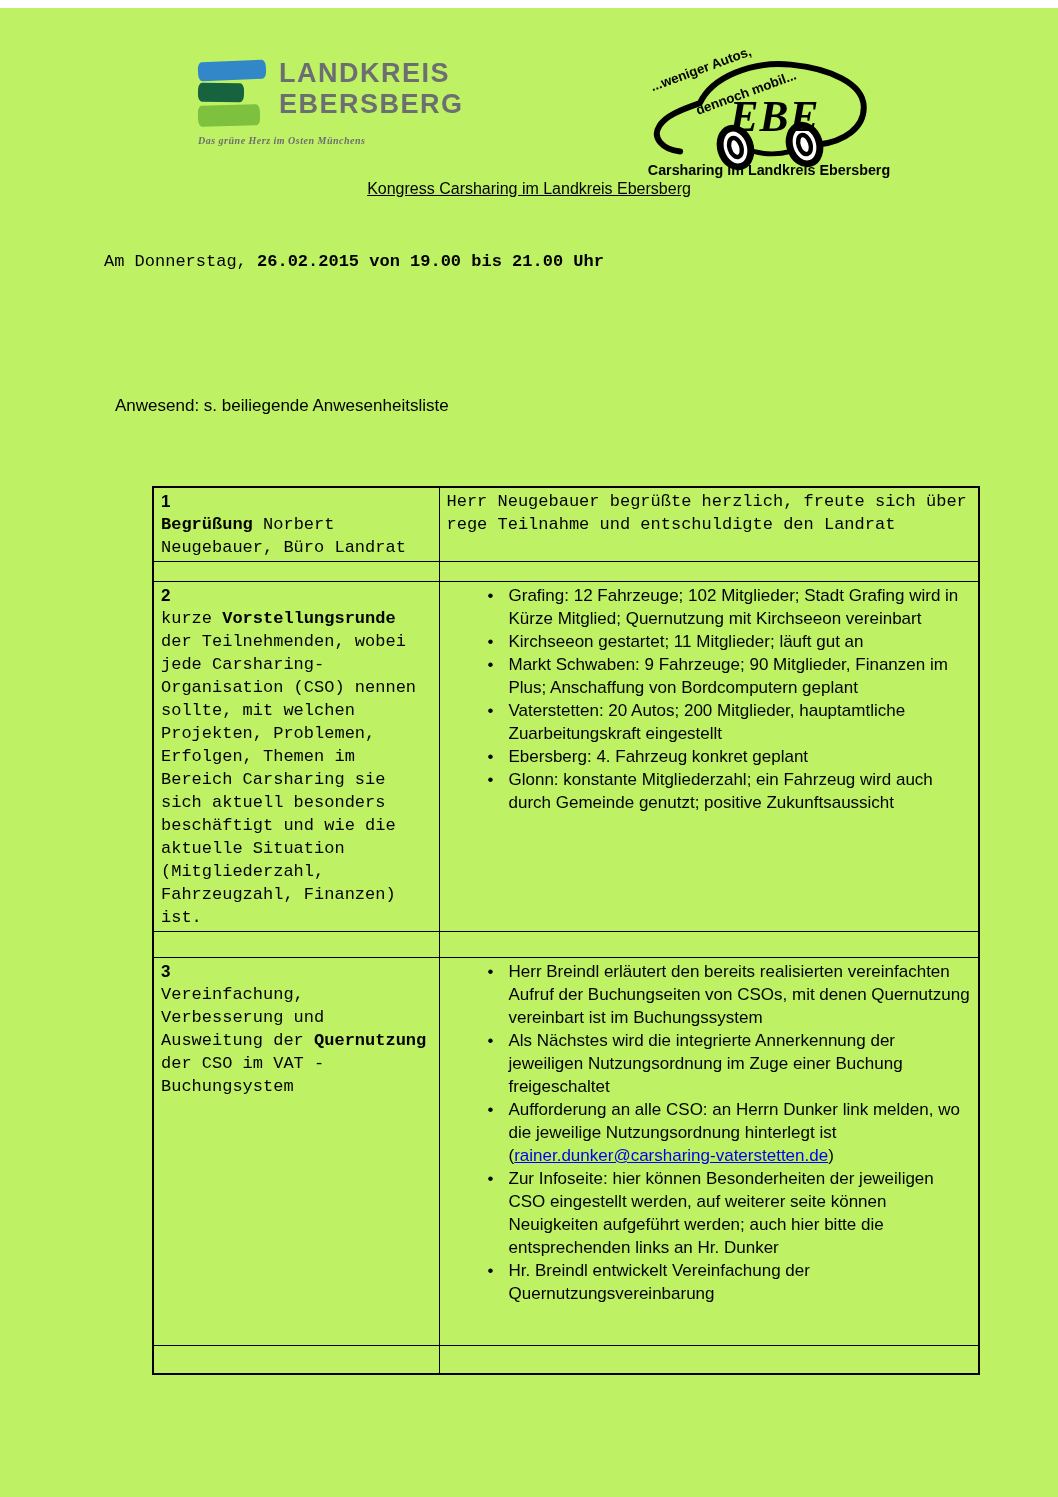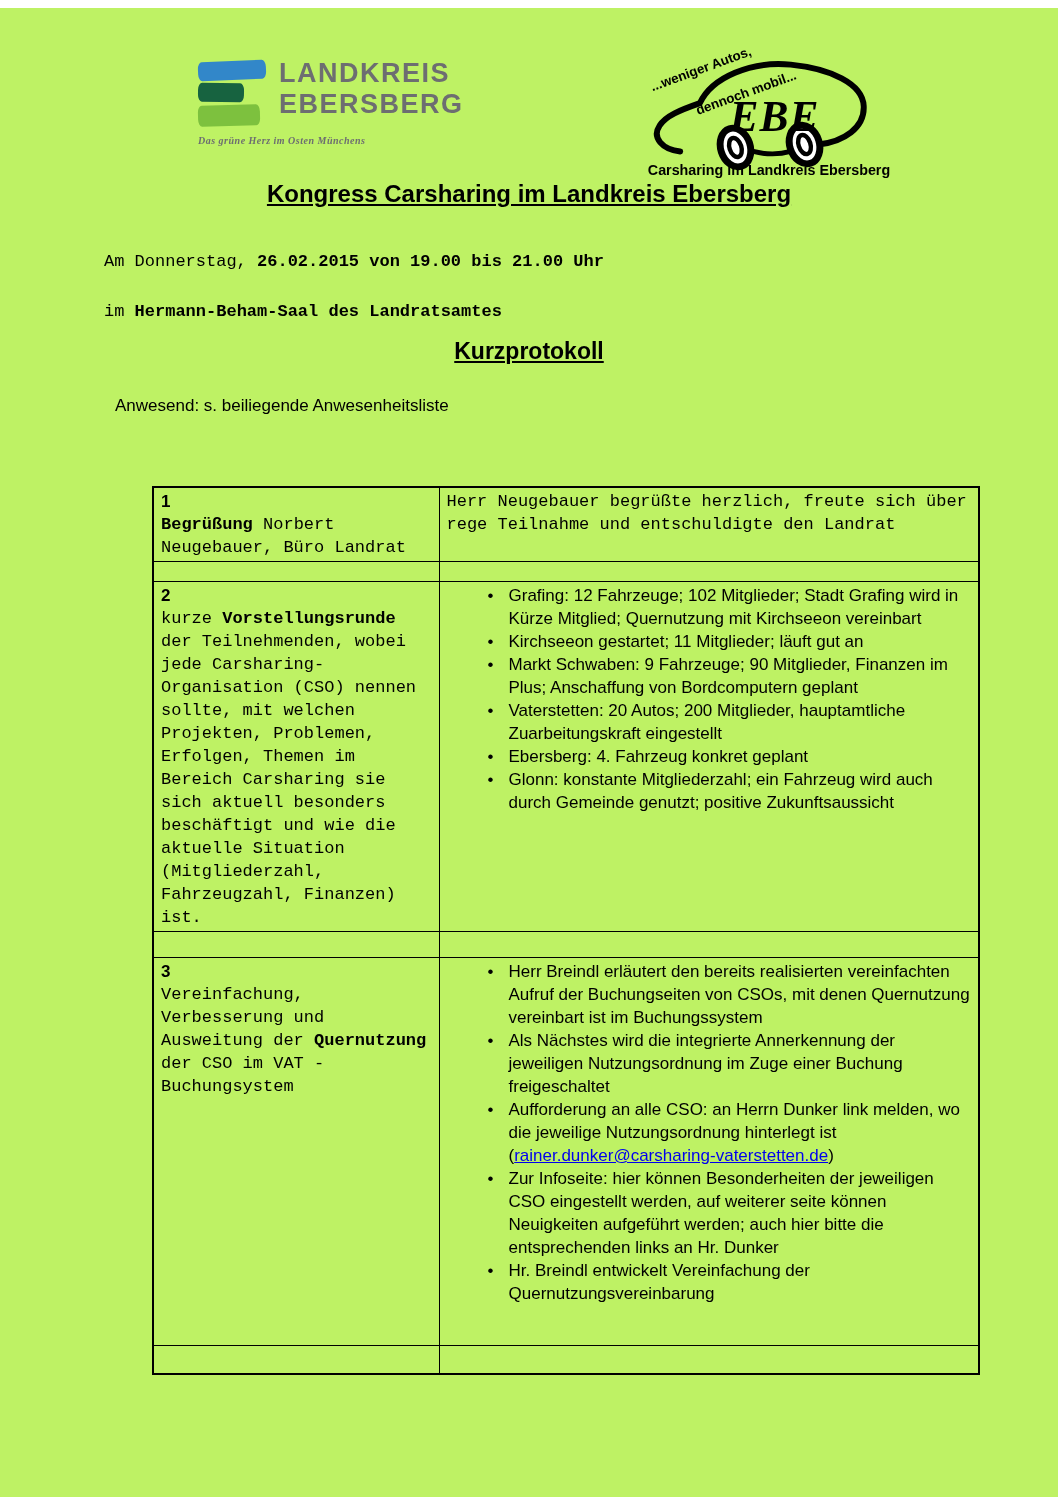--- a/index.html
+++ b/index.html
@@ -26,21 +26,21 @@
   .lk-tagline{
     margin-top:9px;
     font-family:"Liberation Serif", serif;
     font-style:italic;font-weight:bold;
     font-size:10px;letter-spacing:.5px;
   }
   .ebe-logo{position:absolute;left:645px;top:28px;width:248px;height:148px;}
   
   .doc-title{
     position:absolute;top:172px;left:0;width:100%;
-    text-align:center;font-size:24px;font-weight:bold;
+    text-align:center;font-size:16px;font-weight:normal;
     text-decoration:underline;
   }
   .meta-line{position:absolute;left:104px;white-space:nowrap;font-family:Liberation Mono, monospace;}
   .meta-date{top:244px;}
   .meta-venue{top:294px;}
   .b{font-weight:bold;}
   .section-title{
     position:absolute;top:330px;left:0;width:100%;
     text-align:center;font-size:23px;font-weight:bold;
     text-decoration:underline;
@@ -110,23 +110,21 @@
       <text x="6" y="56" transform="rotate(-20 6 56)" font-family="Liberation Sans, sans-serif" font-weight="bold" font-size="13.5" fill="#000">...weniger Autos,</text>
       <text x="52" y="80" transform="rotate(-20 52 80)" font-family="Liberation Sans, sans-serif" font-weight="bold" font-size="13.5" fill="#000">dennoch mobil...</text>
       <text x="124" y="141" text-anchor="middle" font-family="Liberation Sans, sans-serif" font-weight="bold" font-size="14.5" fill="#000">Carsharing im Landkreis Ebersberg</text>
     </svg>
   </div>
 
   <div class="doc-title">Kongress Carsharing im Landkreis Ebersberg</div>
 
   <div class="meta-line meta-date"><span>Am Donnerstag, </span><span class="b">26.02.2015 von 19.00 bis 21.00 Uhr</span></div>
 
-  <div class="meta-line meta-venue"><span>im </span><span class="b">Hermann-Beham-Saal des Landratsamtes</span></div>
 
-  <div class="section-title">Kurzprotokoll</div>
 
   <div class="attendance">Anwesend: s. beiliegende Anwesenheitsliste</div>
 
   <div class="tbl-wrap">
     <table class="protocol">
       <colgroup>
           <col style="width:286px">
           <col style="width:540px">
         </colgroup>
 

